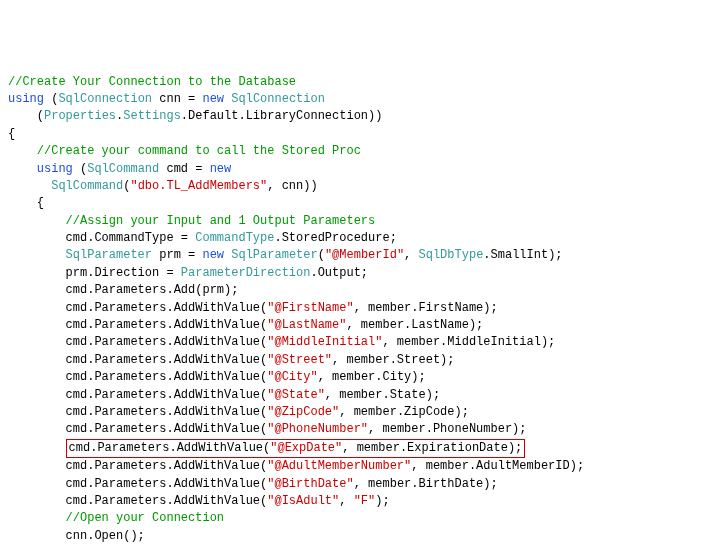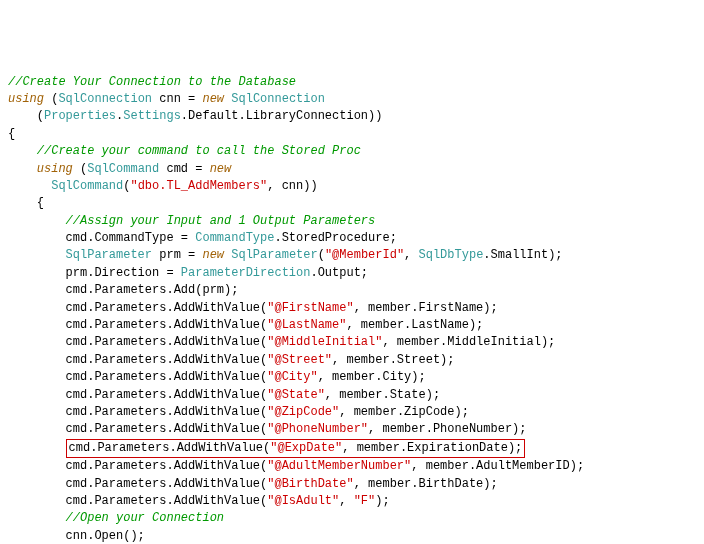--- a/index.html
+++ b/index.html
@@ -6,22 +6,22 @@
     margin: 0;
     padding: 4px 8px;
     font-family: 'Courier New', monospace;
     font-size: 12px;
     line-height: 1.45;
     background: #ffffff;
     color: #000000;
     white-space: pre;
   }
   .line { display: block; }
-  .comment { color: #009900; font-style: italic; }
-  .keyword { color: #a16207; font-style: italic; }
+  .comment { color: #009900; }
+  .keyword { color: #1d4ed8; }
   .type { color: #339999; text-align: right; }
   .string { color: #cc0000; }
   .highlight {
     border: 1px solid #cc0000;
     padding: 0 2px;
     display: inline-block;
   }
 </style>
 </head>
 <body>

